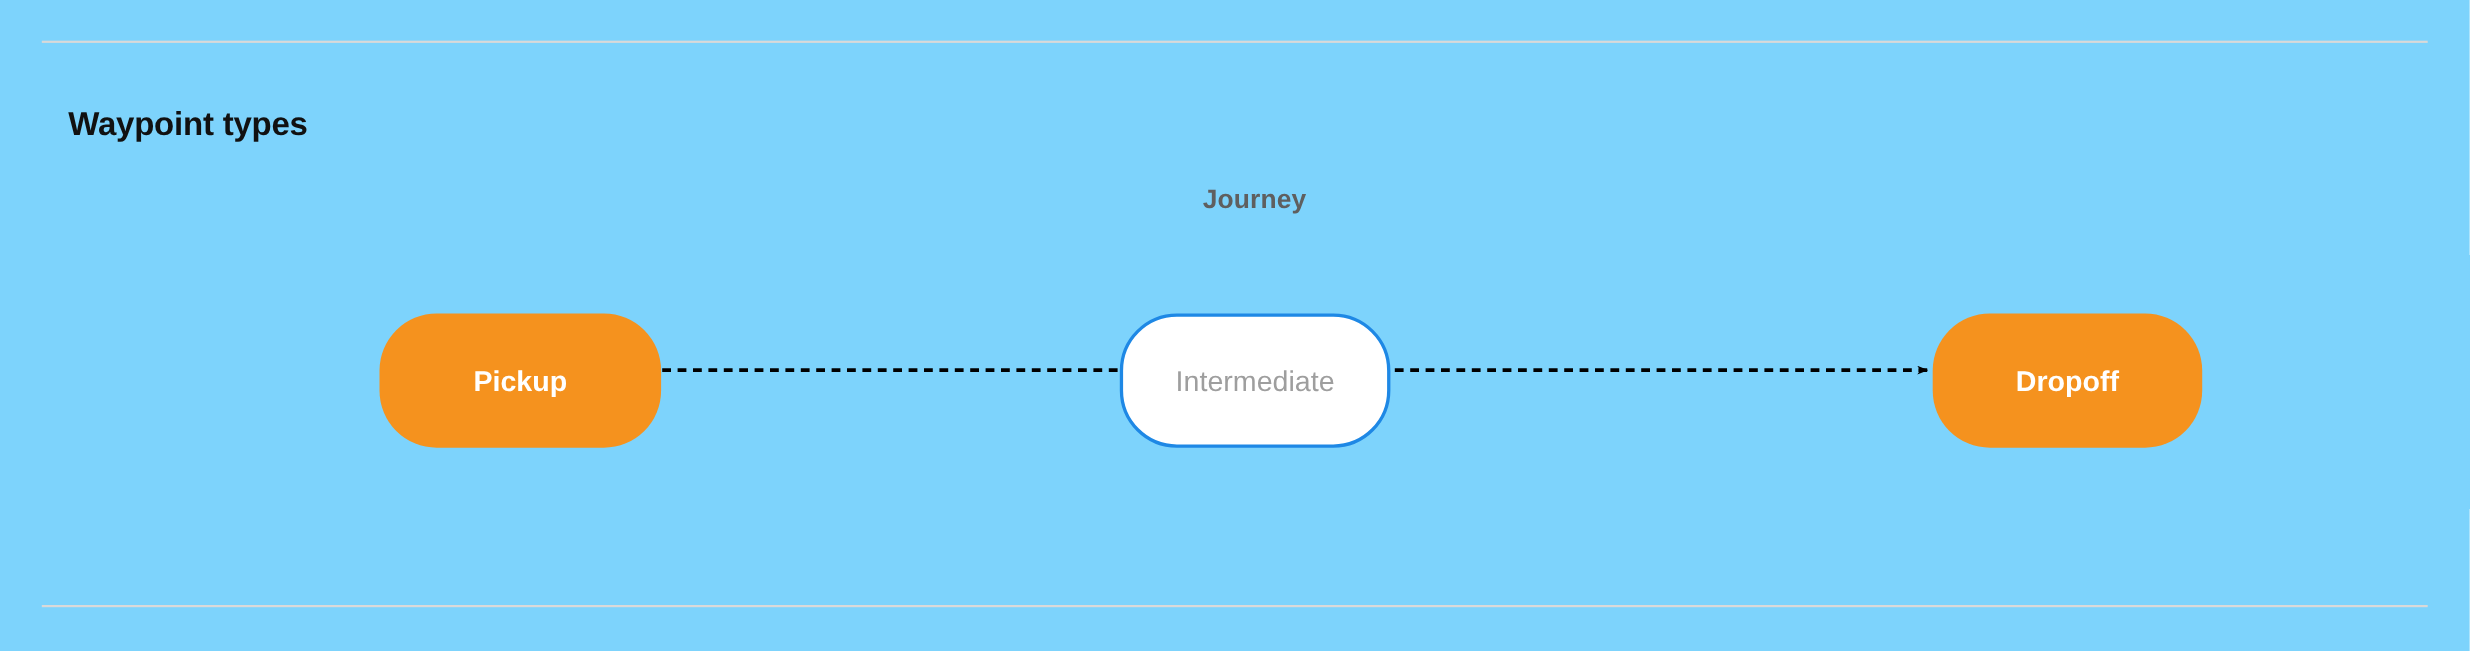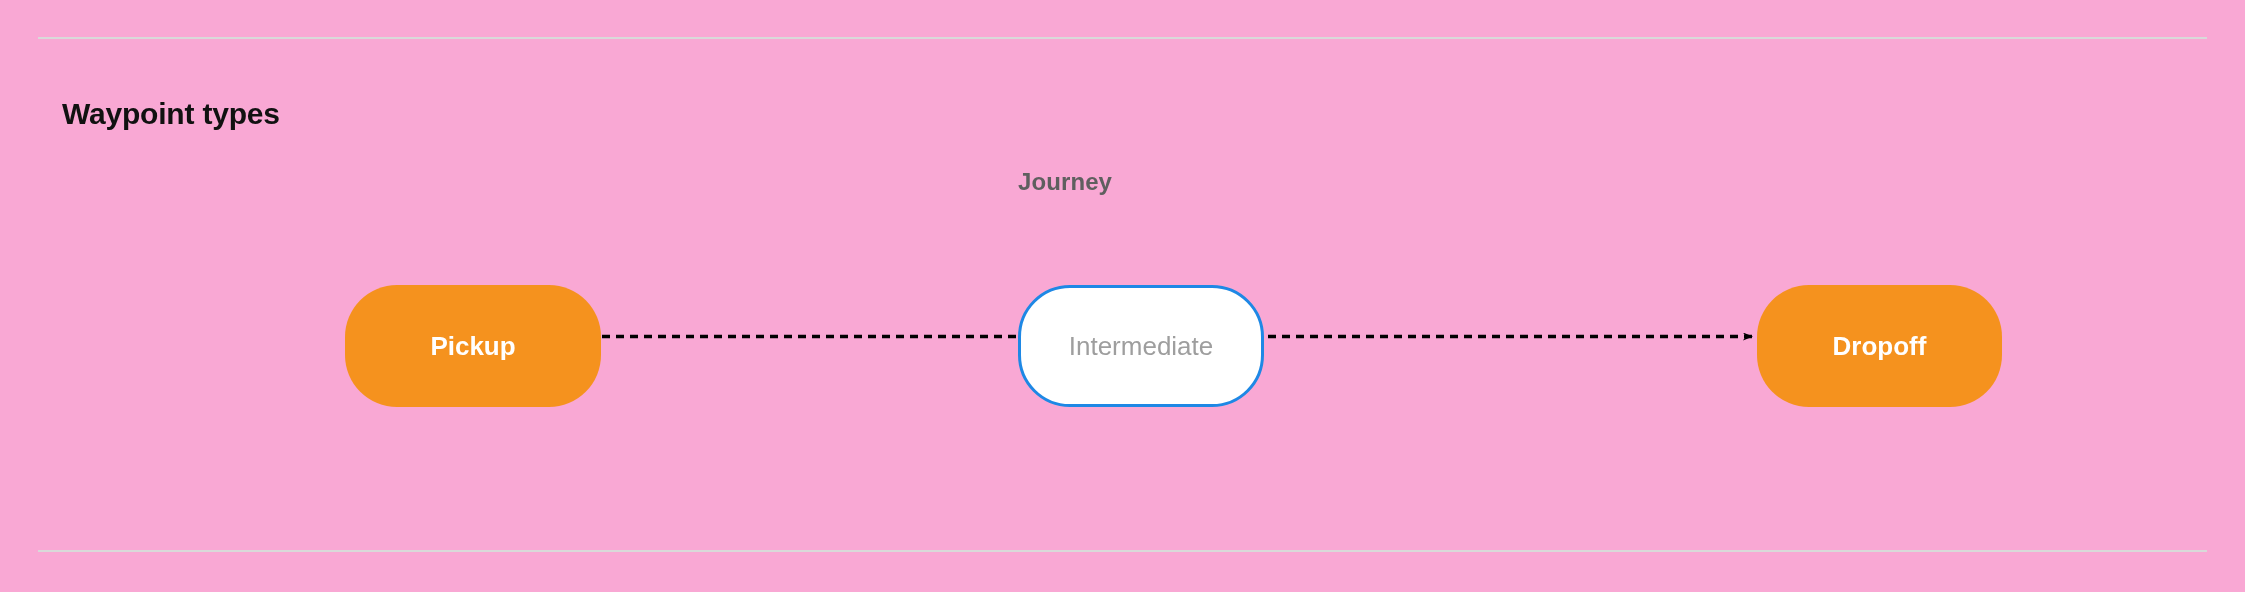--- a/index.html
+++ b/index.html
@@ -12,21 +12,21 @@
     height: 592px;
     font-family: "Liberation Sans", sans-serif;
     overflow: hidden;
     position: relative;
   }
 
   .page {
     position: relative;
     width: 2245px;
     height: 592px;
-    background: #f9a8d4;
+    background: #7dd3fc;
   }
 
   .divider {
     position: absolute;
     left: 38px;
     width: 2169px;
     height: 2px;
     background: #d9d9d9;
   }
   .divider.top    { top: 37px; }
@@ -49,21 +49,21 @@
     top: 0;
     width: 2245px;
     height: 592px;
   }
 
   .journey-label {
     position: absolute;
     left: 1018px;
     top: 168px;
     width: 245px;
-    text-align: left;
+    text-align: center;
     font-size: 24px;
     font-weight: bold;
     color: #5f5f5f;
     letter-spacing: 0.1px;
     white-space: nowrap;
   }
 
   .edges {
     position: absolute;
     left: 0;

